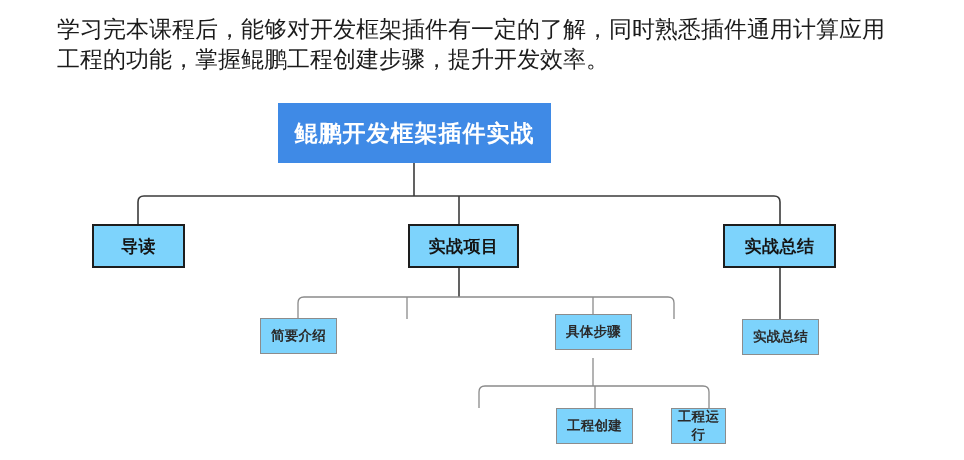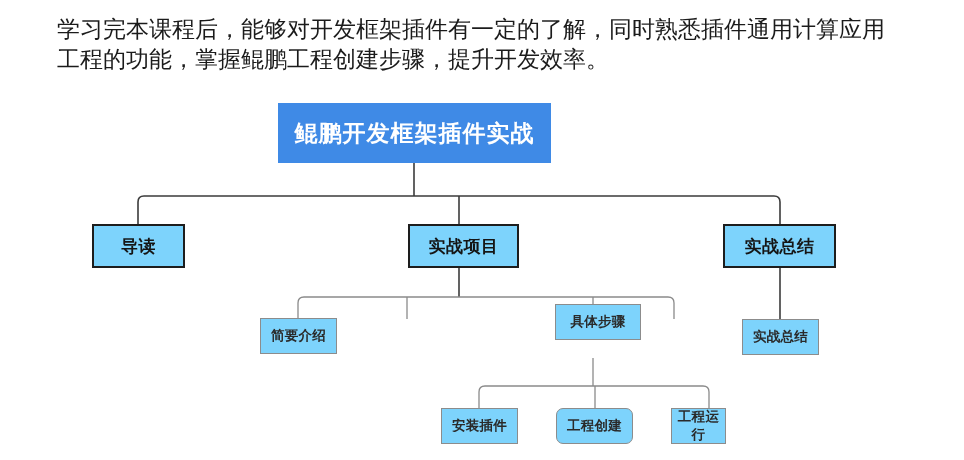--- a/index.html
+++ b/index.html
@@ -115,23 +115,22 @@
 
   <div class="node node-l2" style="left:92px; top:224px; width:93px; height:44px;">导读</div>
 
   <div class="node node-l2" style="left:384px; top:224px; width:111px; height:44px;margin-left:24px;">实战项目</div>
 
   <div class="node node-l2" style="left:723px; top:224px; width:113px; height:44px;">实战总结</div>
 
   <div class="node node-l3" style="left:260px; top:318px; width:77px; height:36px;">简要介绍</div>
 
 
-  <div class="node node-l3" style="left:555px; top:304px; width:86px; height:36px;">具体步骤</div>
+  <div class="node node-l3" style="left:555px; top:314px; width:77px; height:36px;">具体步骤</div>
 
   <div class="node node-l3" style="left:742px; top:319px; width:77px; height:36px;">实战总结</div>
 
-  <div class="node node-l4" style="left:441px; top:408px; width:77px; height:36px;">安装插件</div>
 
-  <div class="node node-l4" style="left:556px; top:408px; width:77px; height:36px;border-radius:7px;">工程创建</div>
+  <div class="node node-l4" style="left:556px; top:408px; width:77px; height:36px;">工程创建</div>
 
   <div class="node node-l4" style="left:671px; top:408px; width:55px; height:36px;">工程运行</div>
 
 </div>
 
 </body></html>

